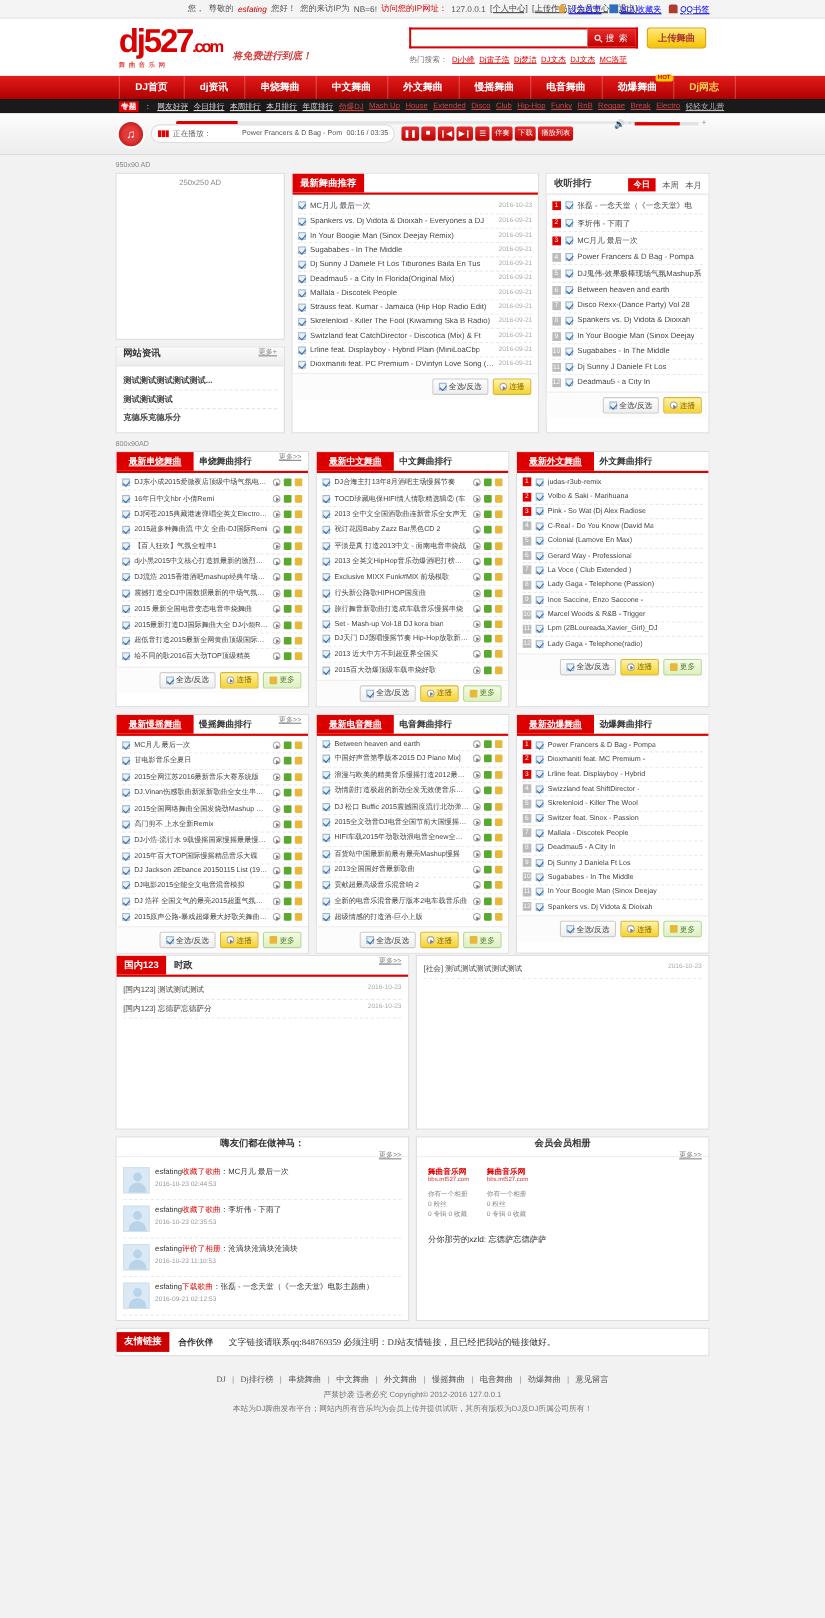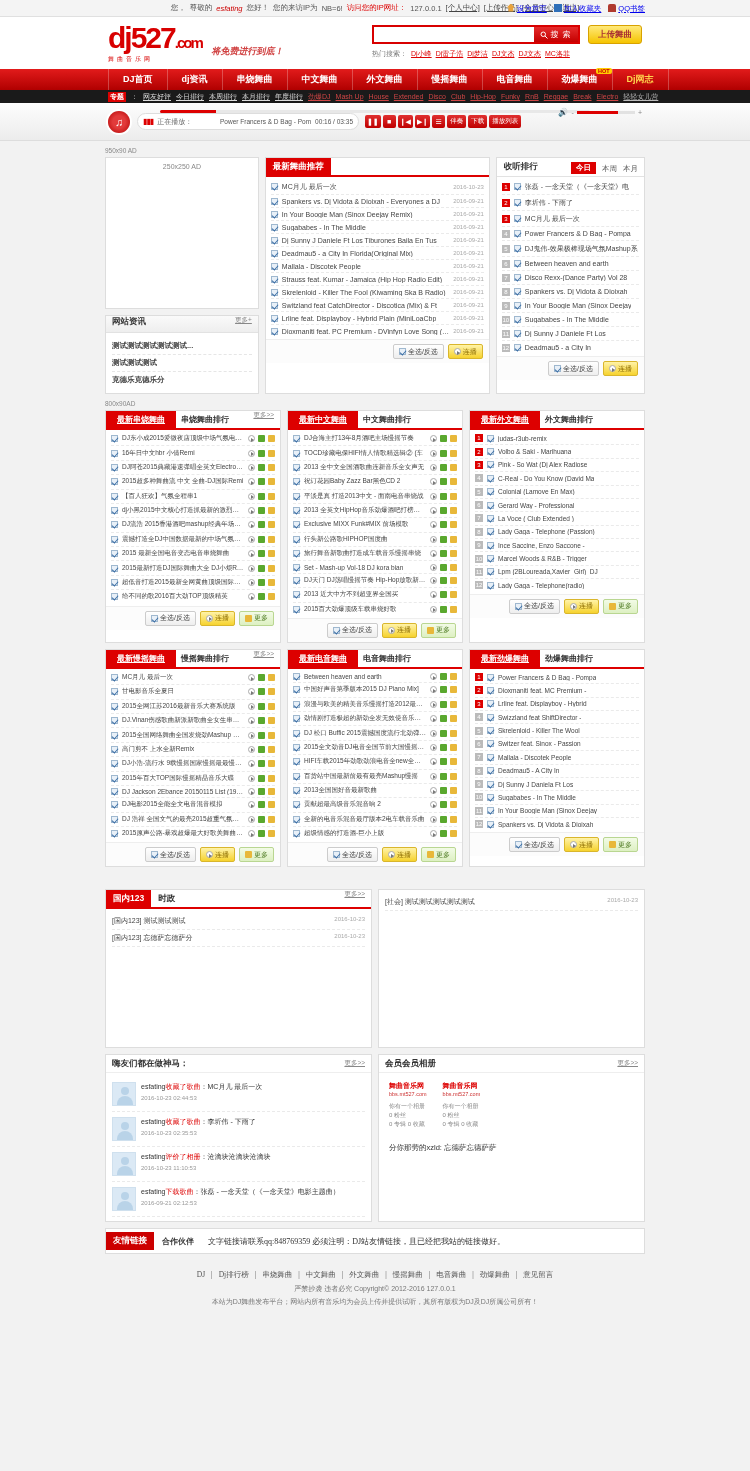--- a/index.html
+++ b/index.html
@@ -241,21 +241,21 @@
   .nrow-list li {
     list-style:none; display:flex; font-size:7px; color:#444; padding:3px 0;
     border-bottom:1px dashed #eaeaea;
   }
   .nrow-list .nd { margin-left:auto; color:#aaa; font-size:6px;}
 
   
   .cmt .half { width:267px; }
   .cmt-hd {
     height:18px; display:flex; align-items:center; padding:0 6px;
-    font-size:8.5px; font-weight:bold; border-bottom:1px solid #eee;
+    font-size:8.5px; font-weight:bold; border-bottom:1px solid #eee;flex-direction:column;
   }
   .cmt-list { padding:4px 6px; }
   .cmt-item { display:flex; gap:5px; padding:5px 0; border-bottom:1px dashed #eaeaea;}
   .avatar {
     width:24px; height:24px; background:#dbe9f5; border:1px solid #cfe0ee;
     flex:none; position:relative;
   }
   .avatar:before{content:"";position:absolute;left:8px;top:4px;width:8px;height:8px;border-radius:50%;background:#b9d3e8;}
   .avatar:after{content:"";position:absolute;left:4px;top:13px;width:16px;height:9px;border-radius:8px 8px 0 0;background:#b9d3e8;}
   .cmt-body { font-size:7px; color:#333; line-height:1.5;}
@@ -1295,21 +1295,21 @@
               <span>连播</span>
             </div>
             <div class="sbtn green">
               <span class="mini fd"></span>
               <span>更多</span>
             </div>
           </div>
         </div>
       </div>
 
-    <div class="row newsrow" id="news-row" style="margin-top:22px;">
+    <div class="row newsrow" id="news-row" style="margin-top:1px;">
         <div class="card half">
           <div class="tab-hd">
             <div class="tab-red">国内123</div>
             <div class="tab-plain">时政</div>
             <a class="more" href="#">更多&gt;&gt;</a>
           </div>
           <ul class="nrow-list">
             <li>
               <span>[国内123] 测试测试测试</span>
               <span class="nd">2016-10-23</span>

